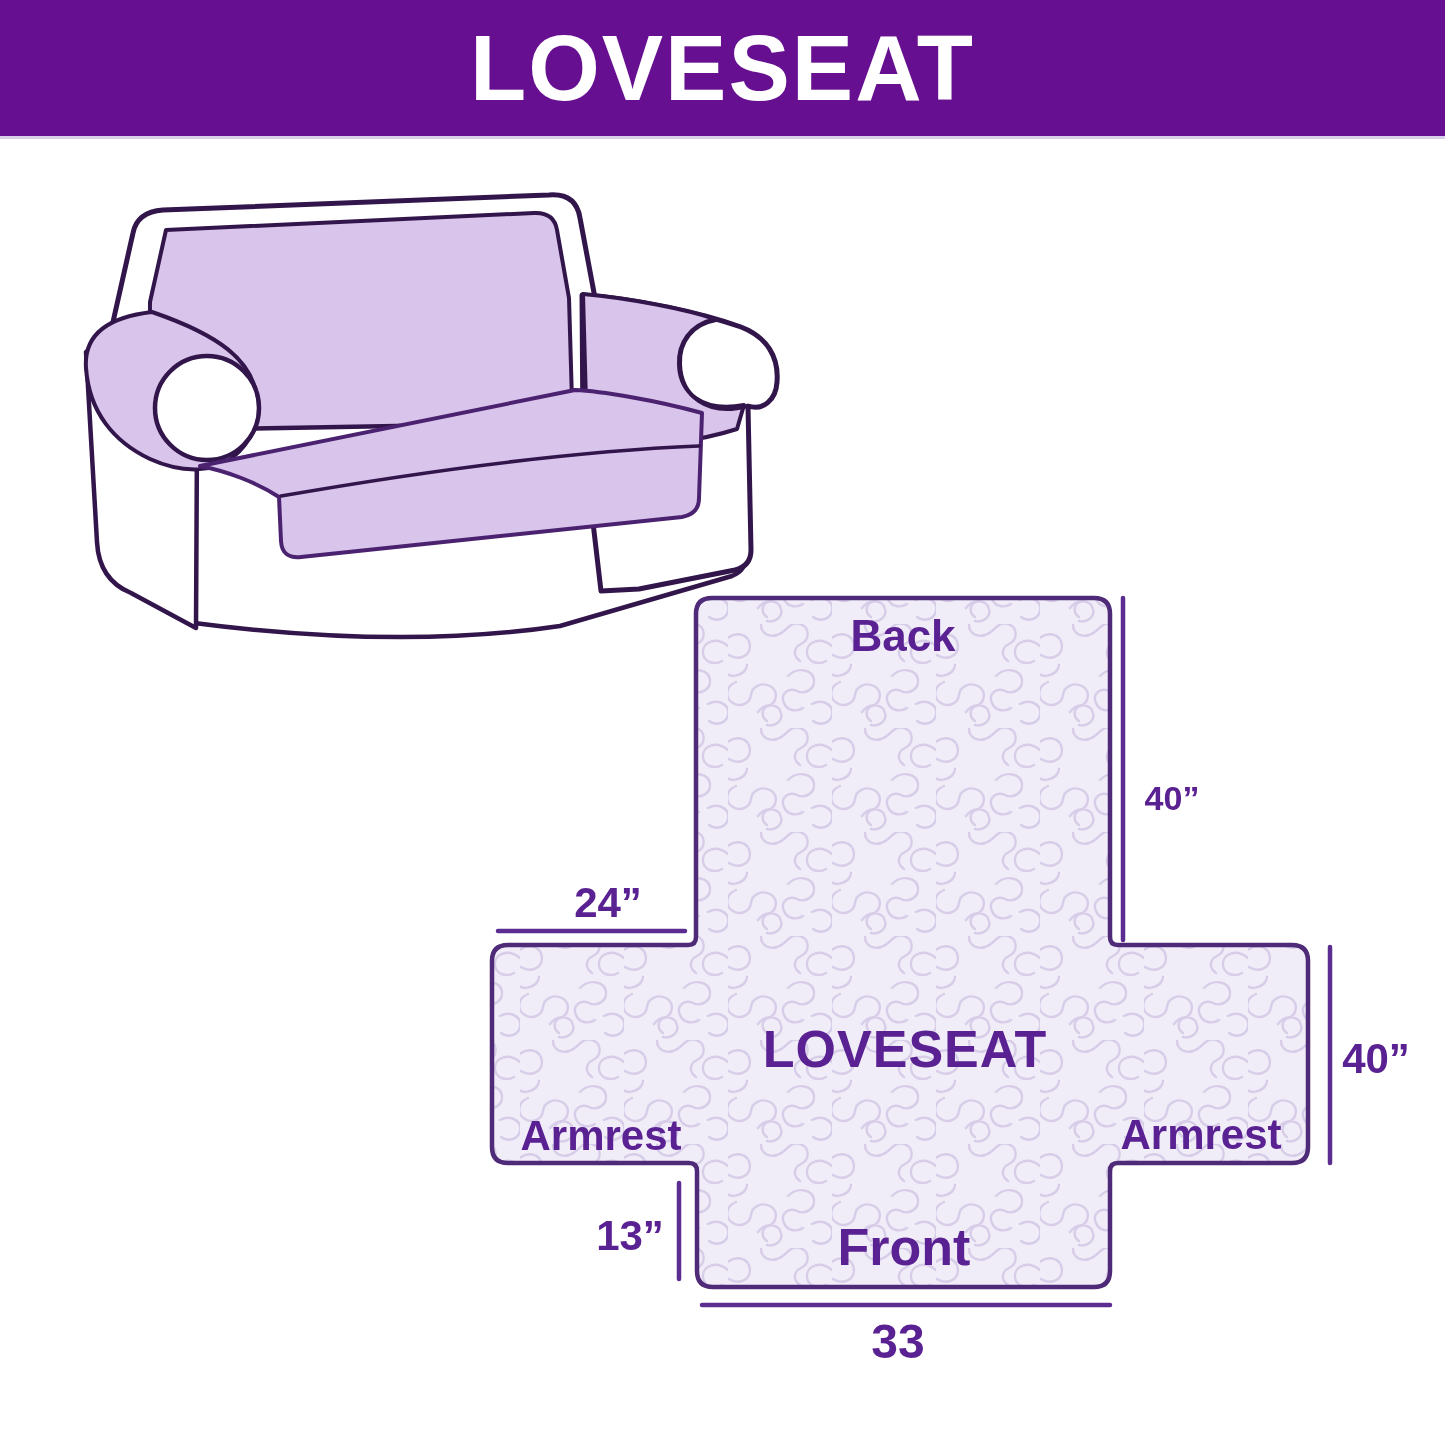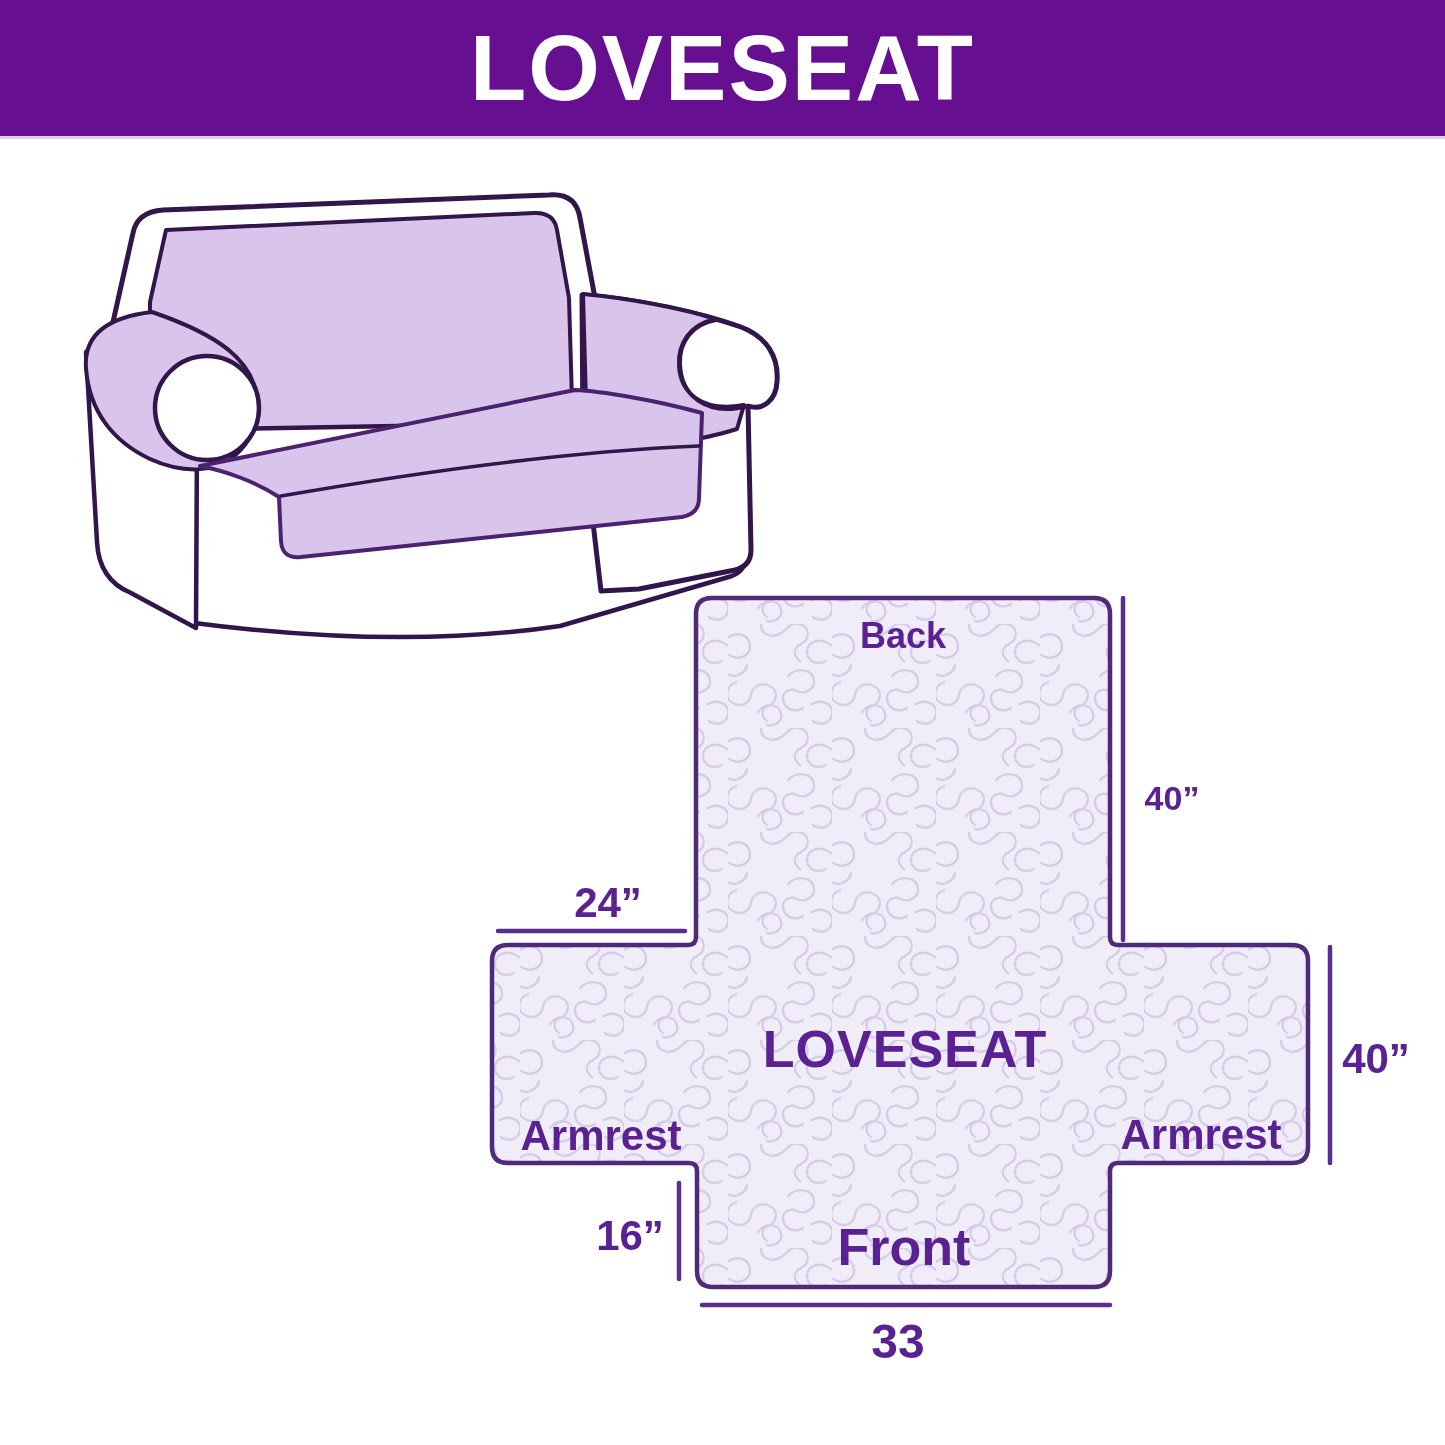--- a/index.html
+++ b/index.html
@@ -14,21 +14,21 @@
   }
   .header-title{
     color:#ffffff;font-size:92px;font-weight:bold;letter-spacing:2px;line-height:1;
   }
   .sofa-svg{position:absolute;left:55px;top:180px;width:770px;height:490px;}
   .diagram-svg{position:absolute;left:440px;top:560px;width:1005px;height:840px;}
   .lbl{
     position:absolute;transform:translate(-50%,-50%);
     font-weight:bold;color:#5a2193;white-space:nowrap;line-height:1;
   }
-  .lbl-back   {left:903px; top:636px;  font-size:36px;text-align:right;}
+  .lbl-back   {left:903px; top:636px;  font-size:44px;text-align:right;}
   .lbl-center {left:905px; top:1049px; font-size:52px;letter-spacing:1px;}
   .lbl-arm-l  {left:601px; top:1136px; font-size:42px;}
   .lbl-arm-r  {left:1201px;top:1135px; font-size:42px;}
   .lbl-front  {left:904px; top:1247px; font-size:52px;}
   .lbl-d40    {left:1172px;top:798px;  font-size:34px;}
   .lbl-d24    {left:600px; top:903px;  font-size:42px;margin-left:8px;}
   .lbl-d23    {left:1376px;top:1059px; font-size:42px;}
   .lbl-d13    {left:630px; top:1236px; font-size:42px;}
   .lbl-d46    {left:898px; top:1342px; font-size:48px;}
 </style>
@@ -101,16 +101,16 @@
   </svg>
 
   <div class="lbl lbl-back">Back</div>
   <div class="lbl lbl-center">LOVESEAT</div>
   <div class="lbl lbl-arm-l">Armrest</div>
   <div class="lbl lbl-arm-r">Armrest</div>
   <div class="lbl lbl-front">Front</div>
   <div class="lbl lbl-d40">40”</div>
   <div class="lbl lbl-d24">24”</div>
   <div class="lbl lbl-d23">40”</div>
-  <div class="lbl lbl-d13">16”</div>
+  <div class="lbl lbl-d13">13”</div>
   <div class="lbl lbl-d46">33</div>
 
 </div>
 
 </body></html>

